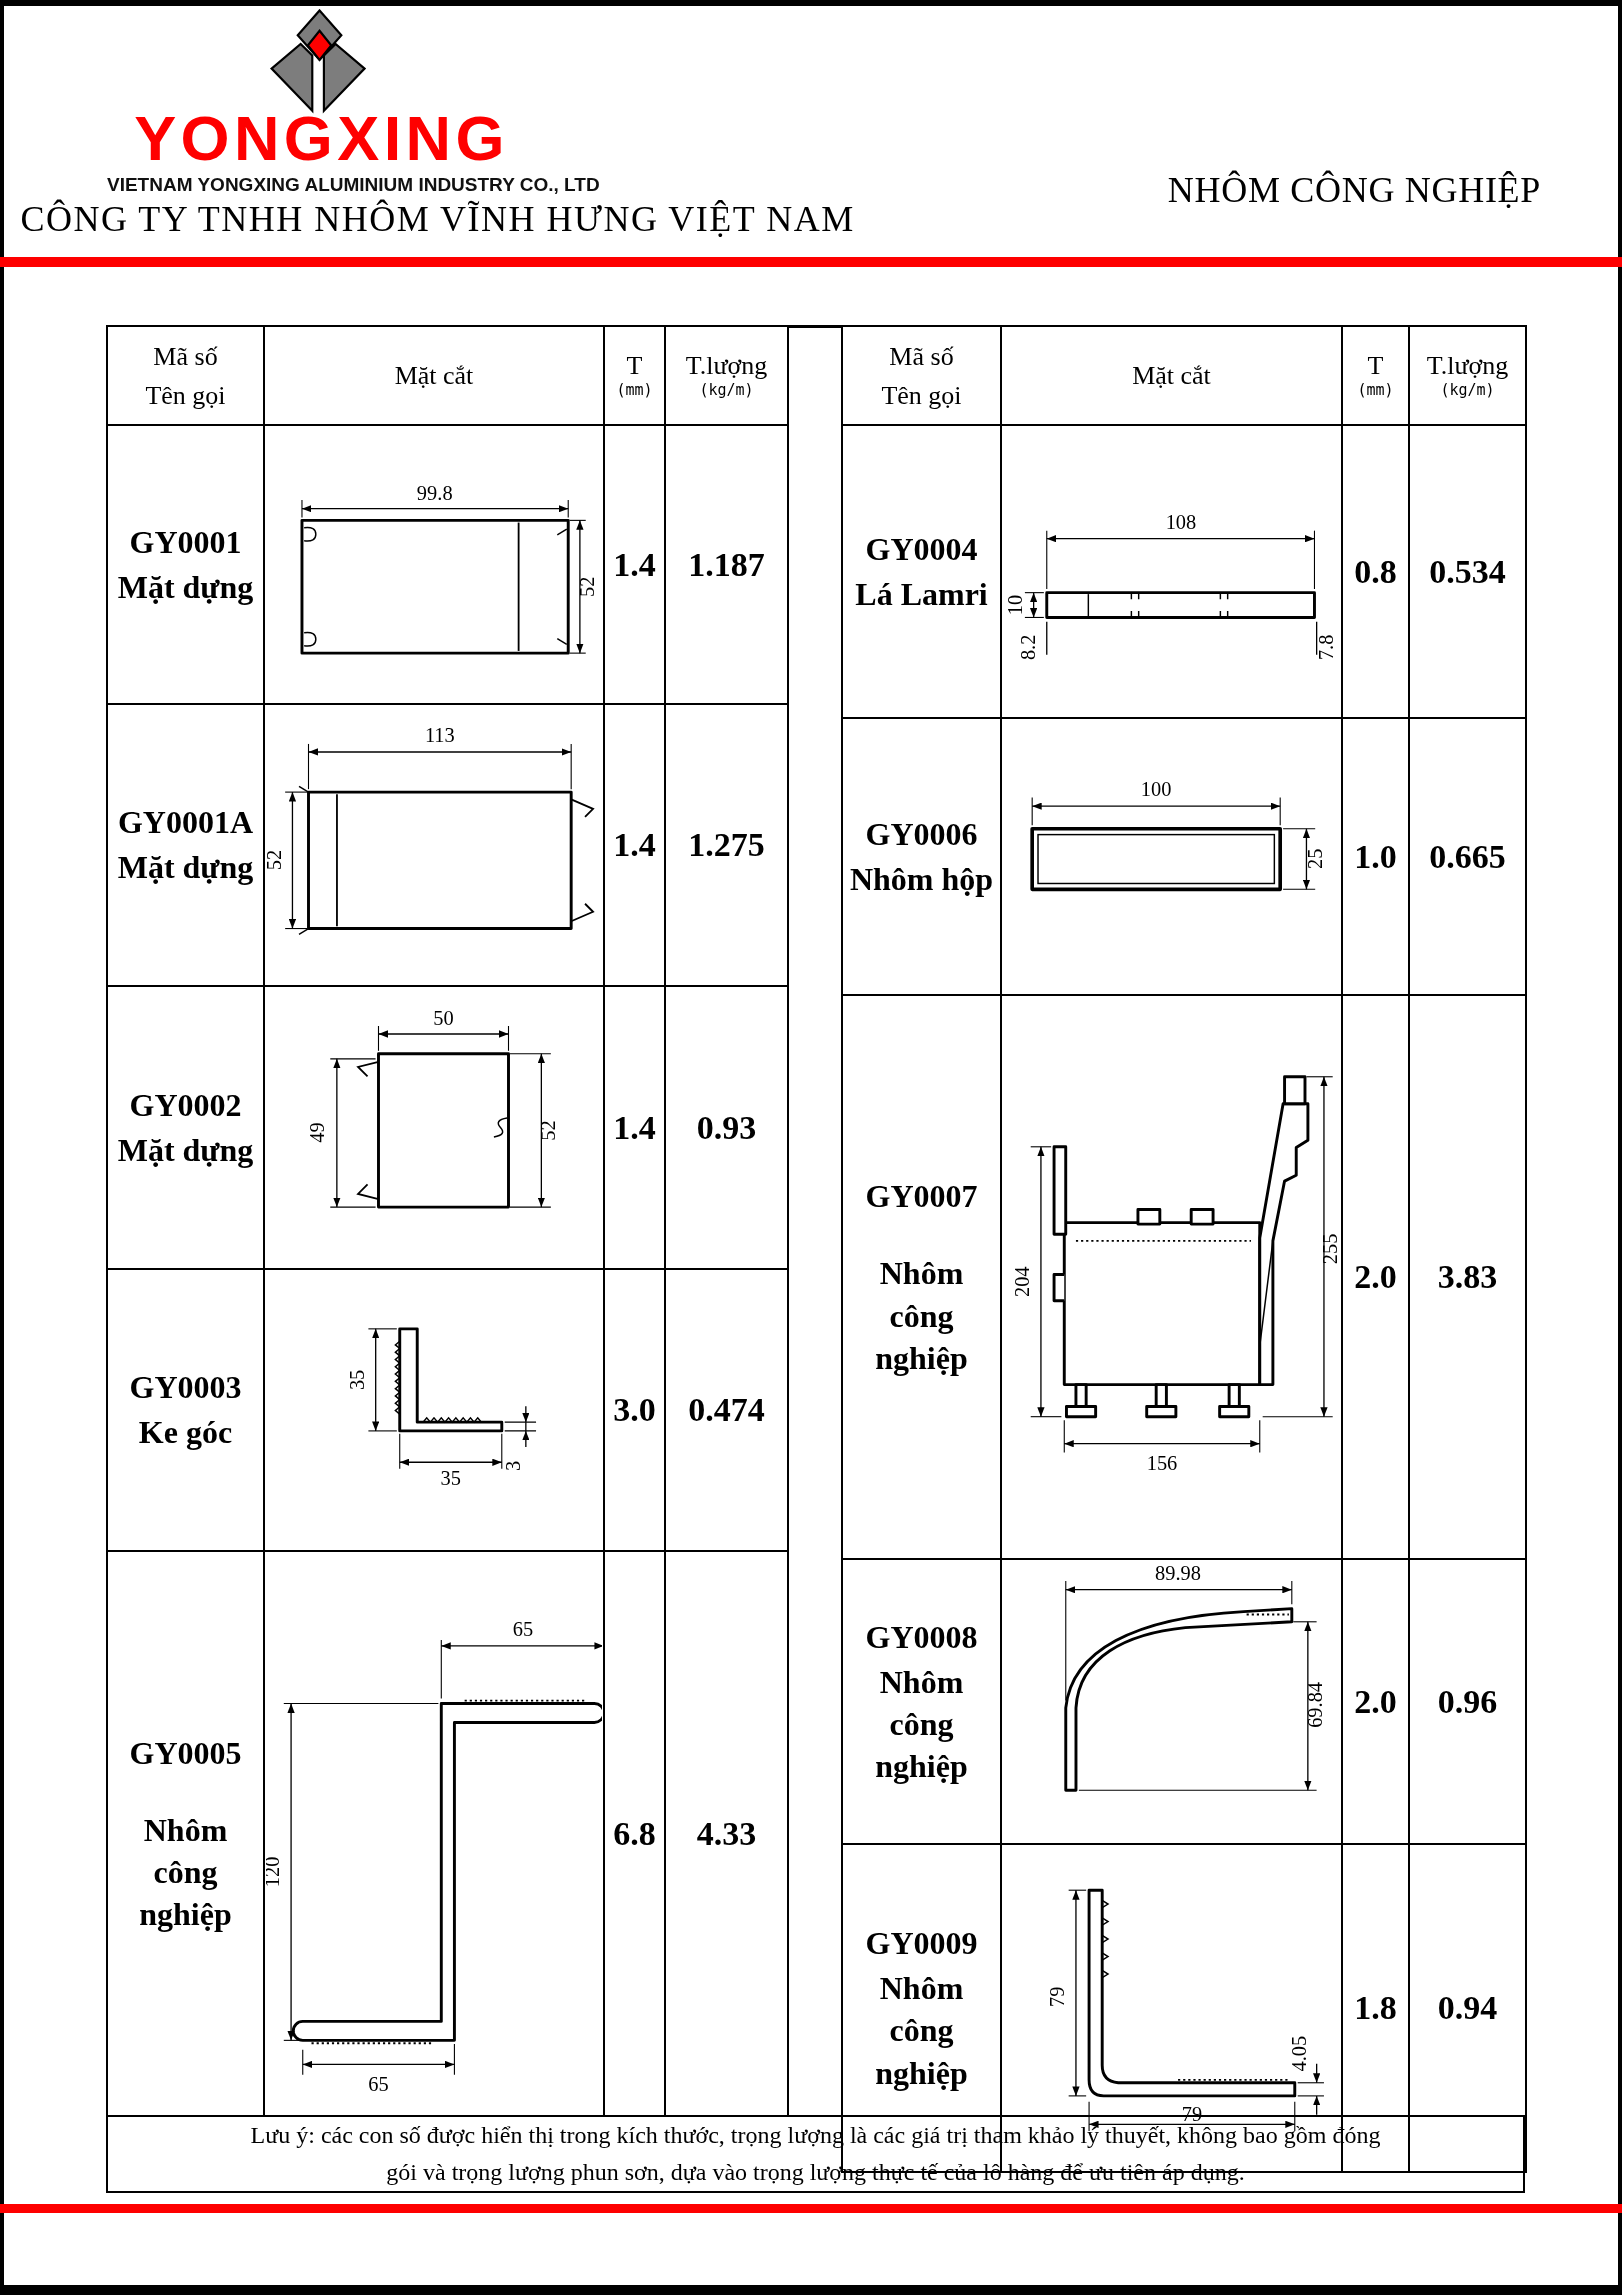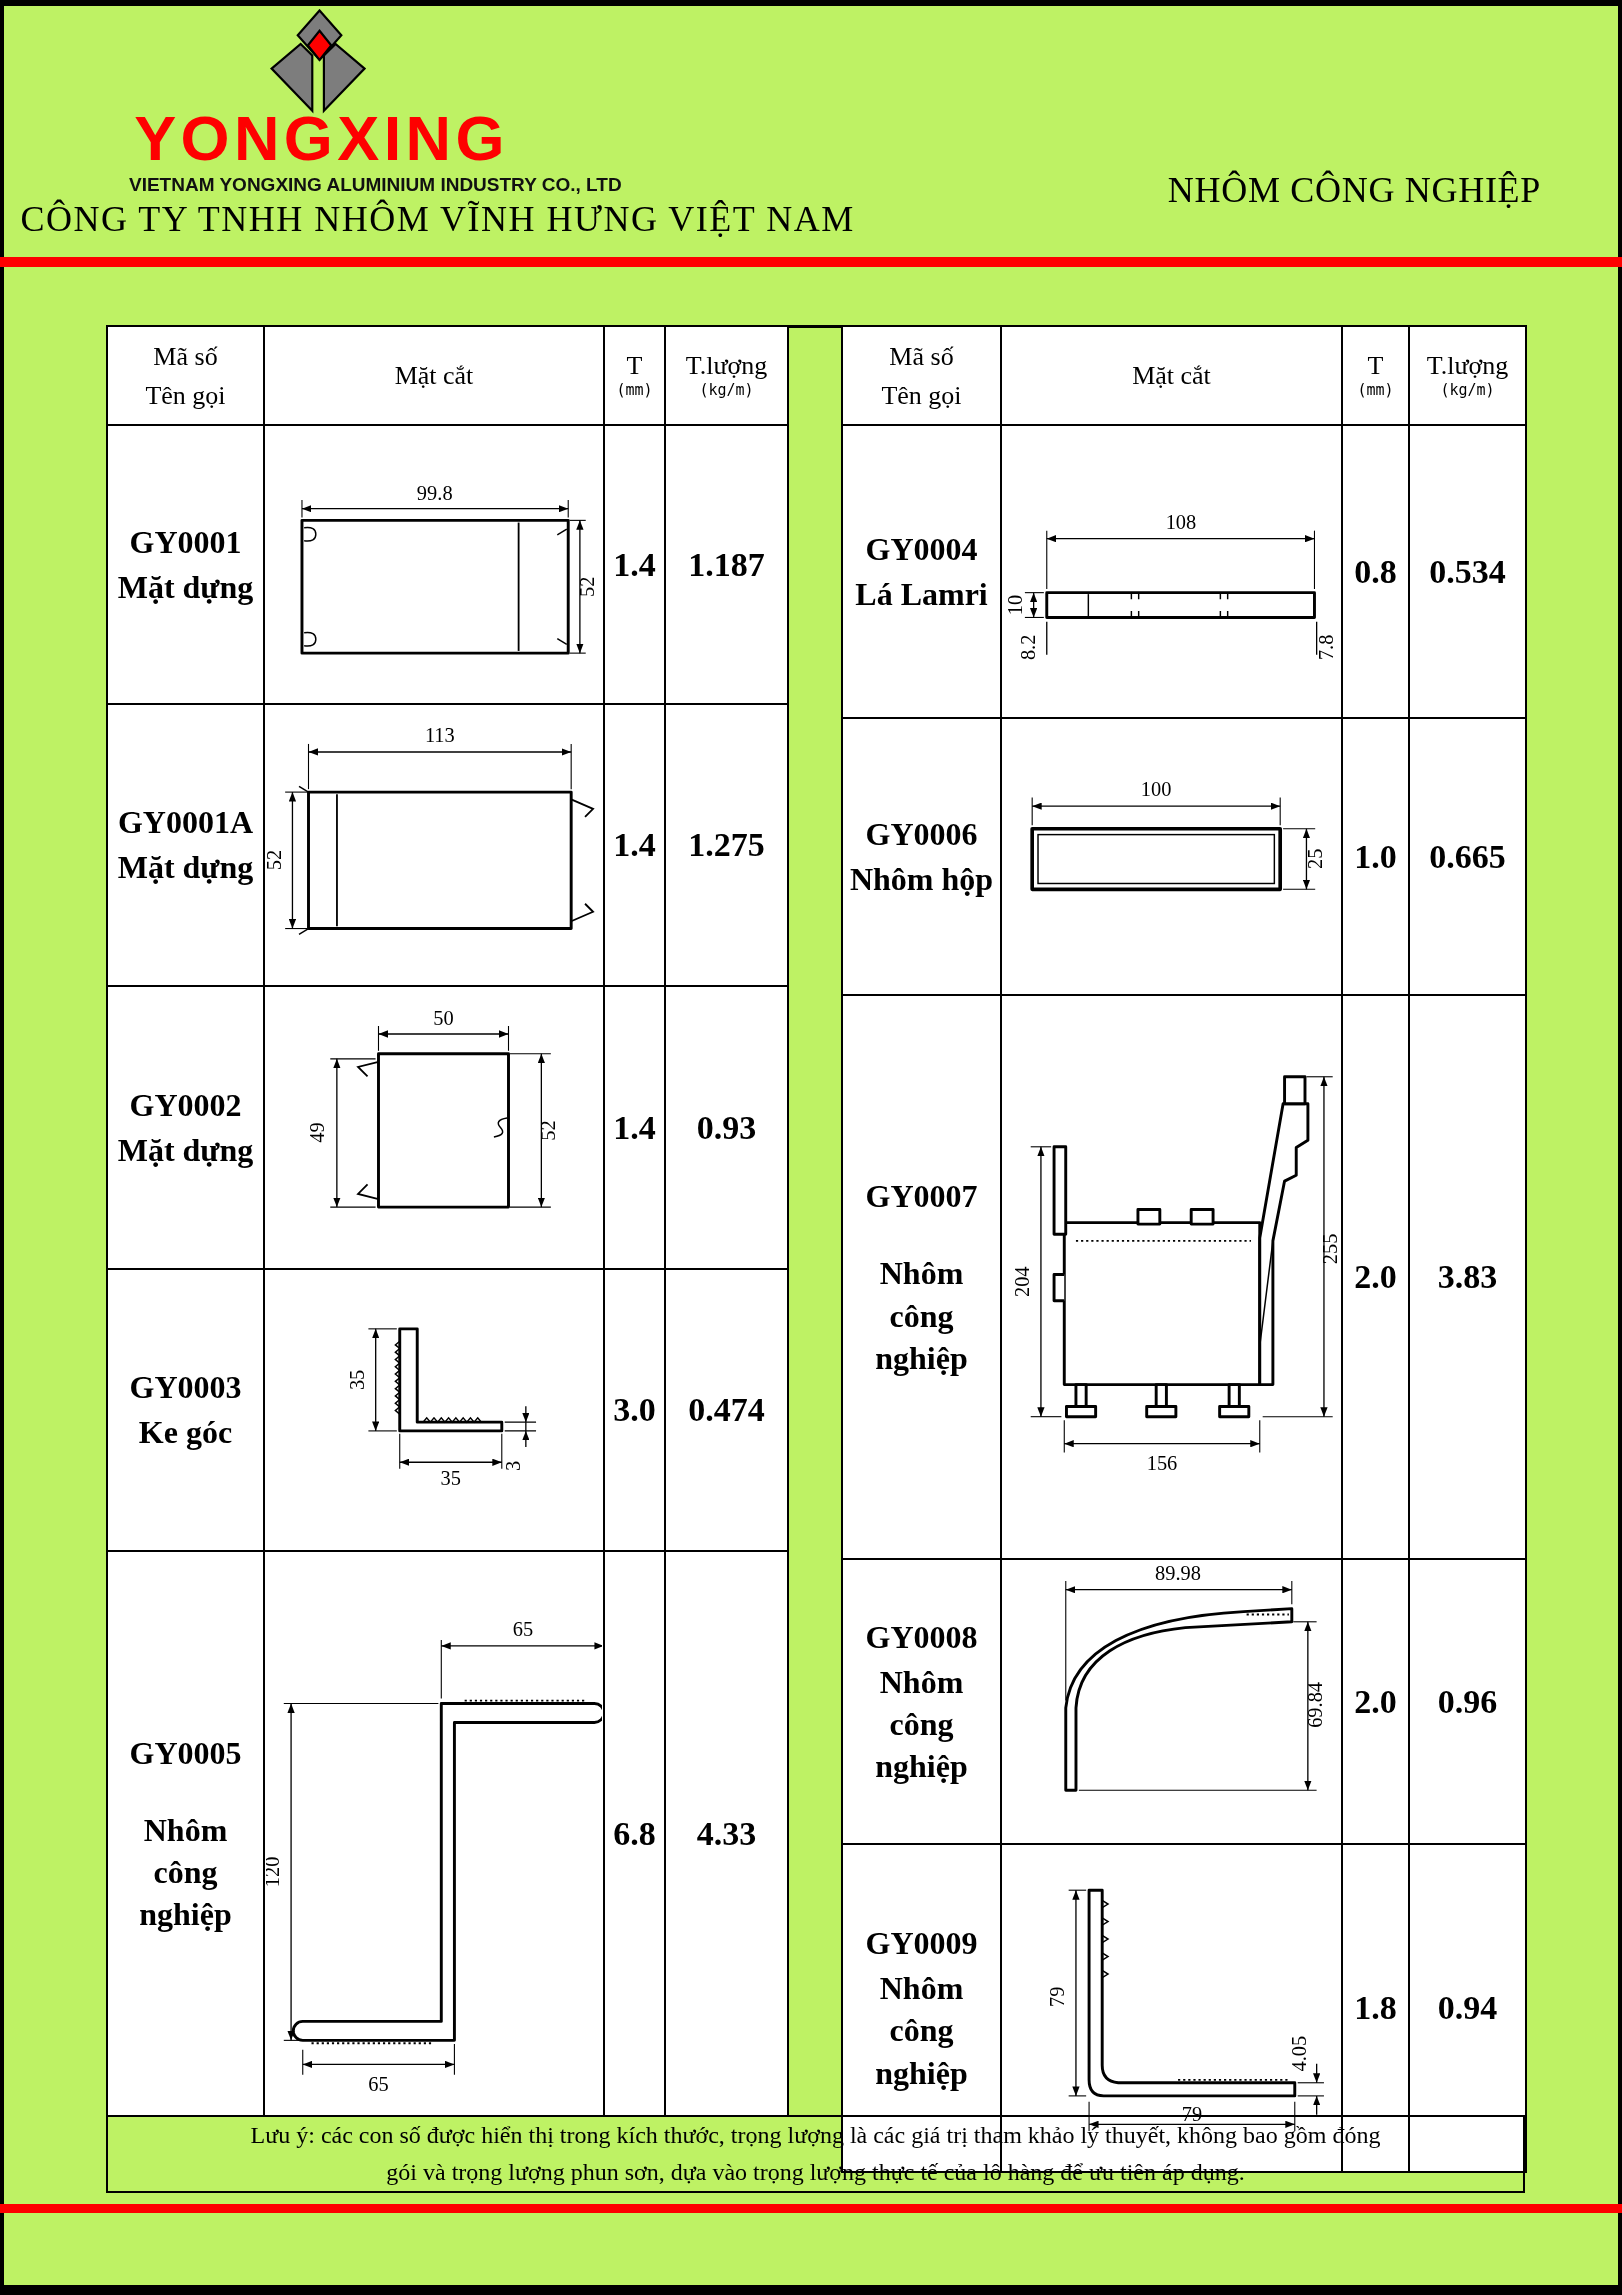--- a/index.html
+++ b/index.html
@@ -1,27 +1,27 @@
 <!DOCTYPE html>
 <html style="font-size:11.7px"><head>
 <meta charset="utf-8">
 <style>
   html,body{margin:0;padding:0;background:#888;}
-  .page{position:relative;width:1623px;height:2295px;background:#bef264;overflow:hidden;
+  .page{position:relative;width:1623px;height:2295px;background:#ffffff;overflow:hidden;
         font-family:"Liberation Serif",serif;color:#000;}
   .frame{position:absolute;background:#000;}
   .redbar{position:absolute;background:#fe0000;}
   
   .logo{position:absolute;left:259px;top:8.8px;}
   .brand{position:absolute;left:107px;top:107px;width:429px;text-align:center;
          font-family:"Liberation Sans",sans-serif;font-weight:bold;font-size:63px;
          letter-spacing:4.4px;color:#fe0000;line-height:1;white-space:nowrap;}
   .brand-sub{position:absolute;left:107px;top:174px;width:429px;text-align:center;
          font-family:"Liberation Sans",sans-serif;font-weight:bold;font-size:19px;
-         letter-spacing:0px;color:#111;white-space:nowrap;margin-left:22px;}
+         letter-spacing:0px;color:#111;white-space:nowrap;}
   .company{position:absolute;left:20.4px;top:198px;font-size:36px;letter-spacing:1.5px;white-space:nowrap;}
   .category{position:absolute;right:82px;top:169px;font-size:36px;letter-spacing:0.7px;white-space:nowrap;}
   
   table.grp{position:absolute;border-collapse:collapse;table-layout:fixed;background:#fff;}
   table.grp td,table.grp th{border:2.2px solid #000;padding:0;vertical-align:middle;text-align:center;overflow:hidden;}
   th .h1{font-size:26px;font-weight:normal;line-height:1.5;}
   th .h2{font-family:"DejaVu Sans Mono",monospace;font-size:15px;font-weight:normal;line-height:1.3;}
   .code-name{font-weight:bold;font-size:32px;line-height:1.32;}
   .code-name .name{margin-top:2.9px;padding:0 5.8px;}
   .sp .name{margin-top:35px;}

